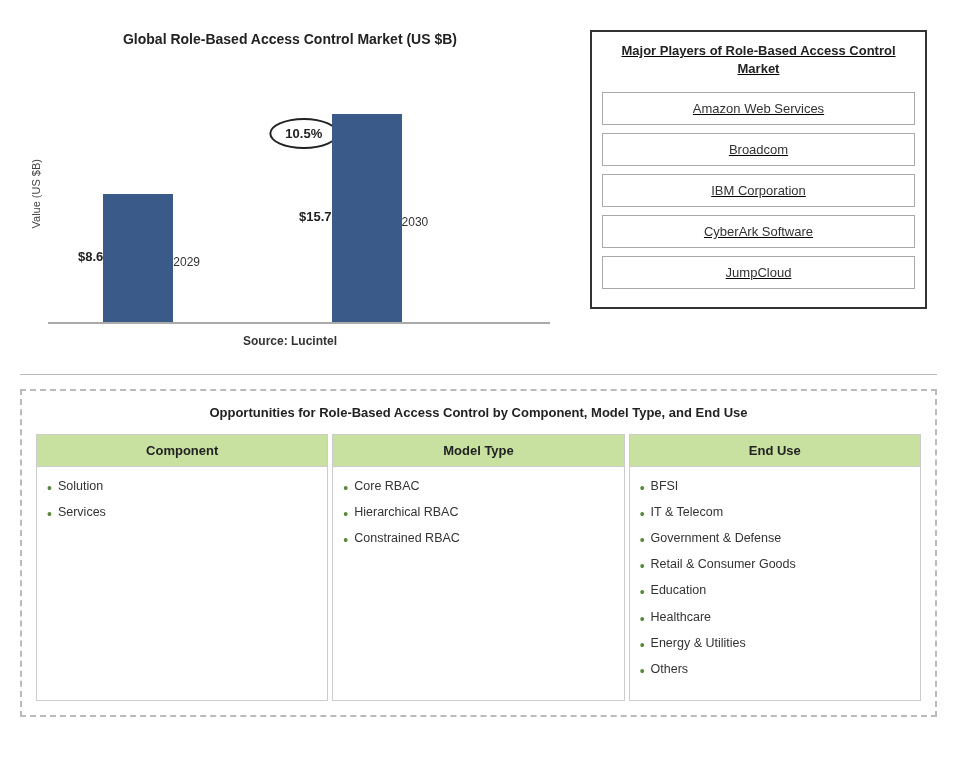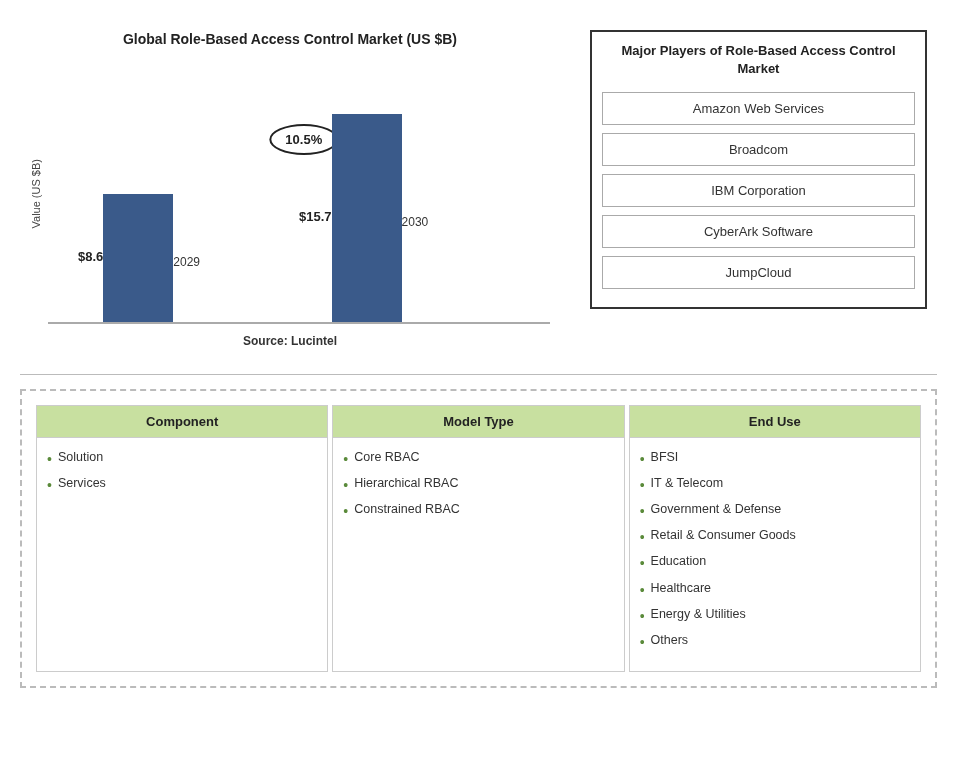--- a/index.html
+++ b/index.html
@@ -109,21 +109,21 @@
 
     .bar-label {
       font-size: 12px;
       color: #333;
       margin-top: 6px;
     }
 
     
     .cagr-annotation {
       position: absolute;
-      top: 60px;
+      top: 54px;
       left: 50%;
       transform: translateX(-30%);
       display: flex;
       flex-direction: column;
       align-items: flex-start;
     }
 
     .cagr-oval {
       border: 2px solid #222;
       border-radius: 50%;
@@ -140,20 +140,21 @@
       font-size: 12px;
       font-weight: bold;
       color: #333;
       margin-top: 10px;
     }
 
     
     .players-area {
       flex: 1;
       padding: 10px 10px 10px 20px;
+      text-decoration: underline;
     }
 
     .players-box {
       border: 2px solid #333;
       padding: 10px;
     }
 
     .players-title {
       text-align: center;
       font-size: 13px;
@@ -286,20 +287,21 @@
         <div class="player-item">CyberArk Software</div>
         <div class="player-item">JumpCloud</div>
       </div>
     </div>
 
   </div>
 
   <div class="divider"></div>
 
   <div class="bottom-section">
+    <div class="opportunities-title">Opportunities for Role-Based Access Control by Component, Model Type, and End Use</div>
 
     <div class="columns-row">
 
       <div class="column">
         <div class="column-header">Component</div>
         <div class="column-body">
           <div class="item">
             <span class="bullet">•</span>
             <span>Solution</span>
           </div>

